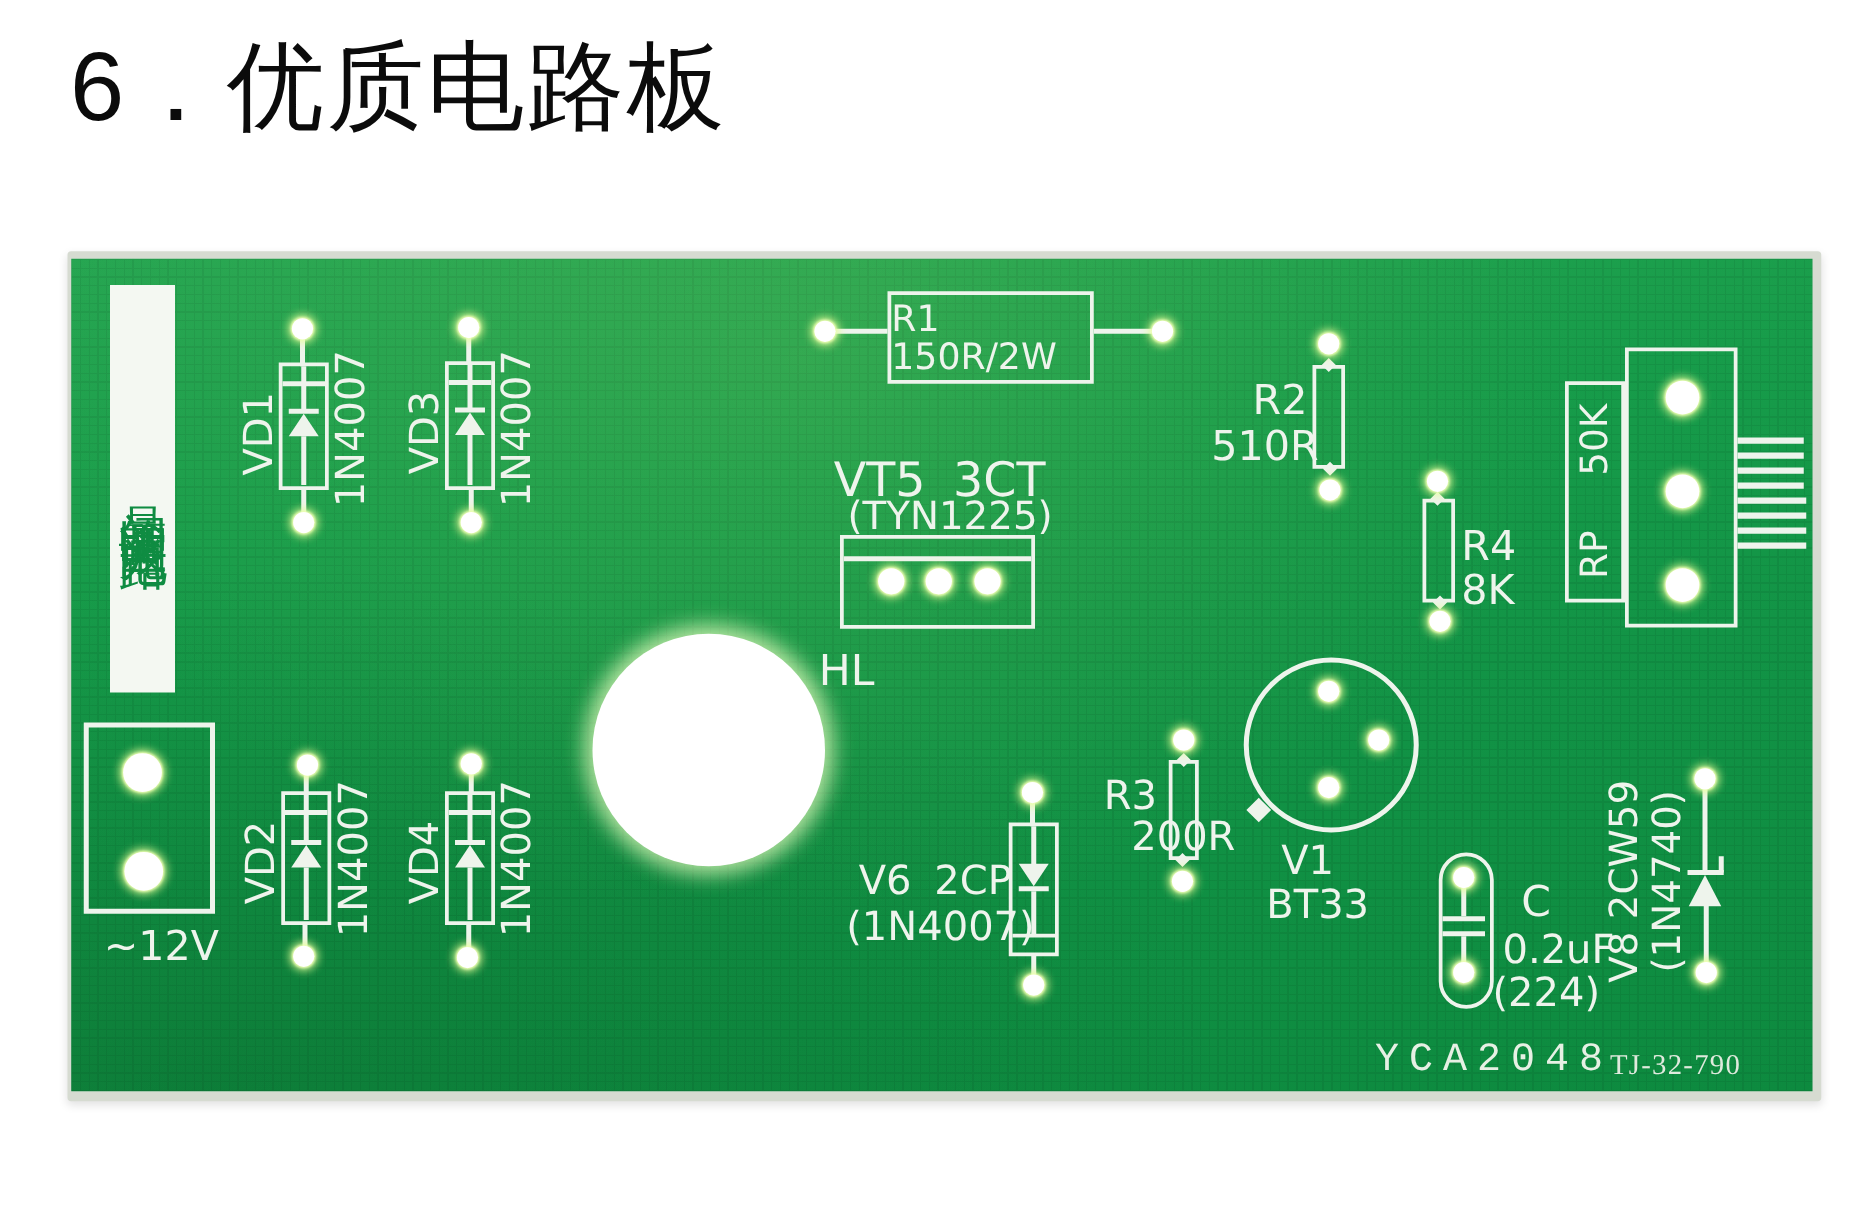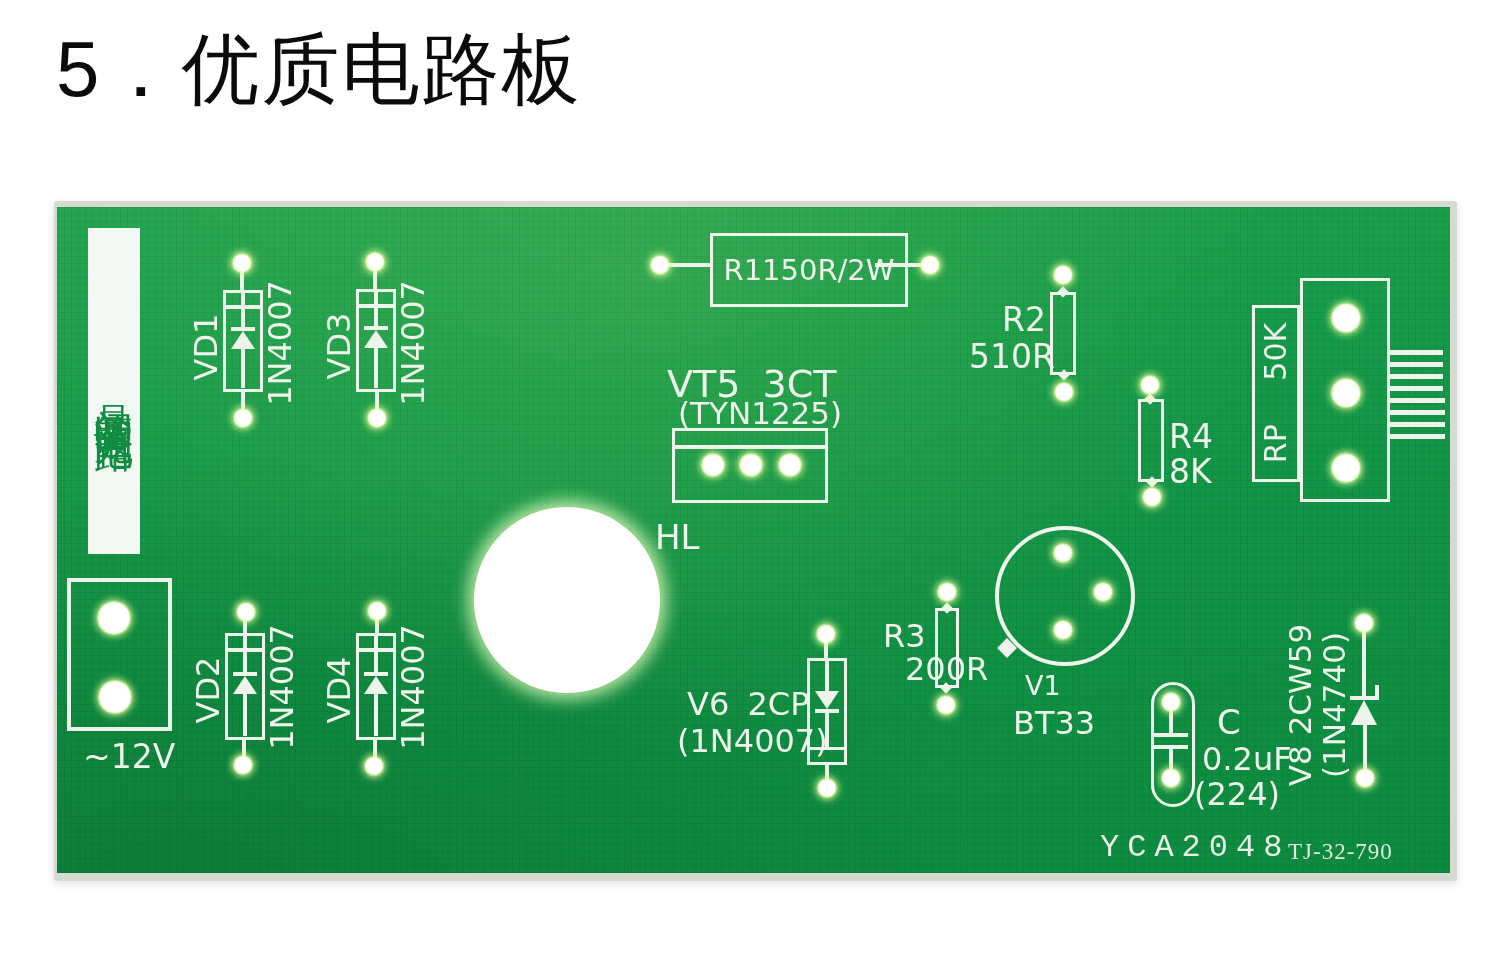--- a/index.html
+++ b/index.html
@@ -73,21 +73,21 @@
   .boardid{font-family:Liberation Mono, monospace;font-size:32px;
     letter-spacing:8px;color:#e6f0e4;}
   .boardcode{font-family:"Liberation Serif","DejaVu Serif",serif;font-size:23px;
     letter-spacing:1px;color:#dfeadd;}
 </style>
 </head>
 <body>
 
 <div class="page">
 
-  <div class="title">5．优质电路板</div>
+  <div class="title">6．优质电路板</div>
 
   <div class="board-edge">
     <div class="board">
 
       <div class="silkbox">
         <span>晶闸管调光电路</span>
       </div>
 
       <div class="box" style="left:10px;top:371px;width:105px;height:153px;border-width:4px"></div>
       <div class="pad lg" style="left:57px;top:411px"></div>
@@ -147,22 +147,22 @@
         <i class="tri-up" style="top:40px"></i>
         <i class="dstem" style="top:58px;height:42px"></i>
       </div>
       <div class="silktext vrot" style="left:283px;top:483px;font-size:32px">VD4</div>
       <div class="silktext vrot" style="left:357px;top:480px;font-size:32px">1N4007</div>
 
       <div class="pad" style="left:603px;top:58px"></div>
       <div class="pad" style="left:873px;top:58px"></div>
       <div class="lead" style="left:611px;top:56px;width:42px;height:4px"></div>
       <div class="lead" style="left:818px;top:56px;width:47px;height:4px"></div>
-      <div class="box" style="left:653px;top:26px;width:198px;height:74px;display:flex;
-                  align-items:center;justify-content:center">
+      <div class="box" style="left:653px;top:26px;width:165px;height:74px;display:flex;flex-direction:column;
+                  align-items:flex-start;justify-content:center">
         <span class="silktext" style="position:static;font-size:29px">R1</span>
         <span class="silktext" style="position:static;font-size:29px">150R/2W</span>
       </div>
 
       <div class="silktext" style="left:610px;top:158px;font-size:38px;word-spacing:10px">VT5 3CT</div>
       <div class="silktext" style="left:621px;top:190px;font-size:31px">(TYN1225)</div>
       <div class="box" style="left:615px;top:221px;width:156px;height:75px">
         <i class="dband" style="top:14px"></i>
       </div>
       <div class="pad sm" style="left:656px;top:258px"></div>
@@ -192,21 +192,21 @@
       <div class="pad" style="left:889px;top:498px"></div>
       <div class="nub" style="left:890px;top:401px"></div>
       <div class="nub" style="left:889px;top:481px"></div>
       <div class="box" style="left:878px;top:401px;width:24px;height:80px"></div>
 
       <div class="circle" style="left:938px;top:319px;width:140px;height:140px"></div>
       <div class="tab" style="left:950px;top:441px"></div>
       <div class="pad" style="left:1006px;top:346px"></div>
       <div class="pad" style="left:1046px;top:385px"></div>
       <div class="pad" style="left:1006px;top:423px"></div>
-      <div class="silktext" style="left:968px;top:465px;font-size:27px">V1</div>
+      <div class="silktext" style="left:968px;top:465px;font-size:32px">V1</div>
       <div class="silktext" style="left:956px;top:500px;font-size:32px">BT33</div>
 
       <div class="silktext" style="left:945px;top:96px;font-size:33px">R2</div>
       <div class="silktext" style="left:912px;top:133px;font-size:33px">510R</div>
       <div class="pad" style="left:1006px;top:68px"></div>
       <div class="pad" style="left:1007px;top:185px"></div>
       <div class="nub" style="left:1006px;top:85px"></div>
       <div class="nub" style="left:1007px;top:168px"></div>
       <div class="box" style="left:993px;top:85px;width:26px;height:83px"></div>
 

